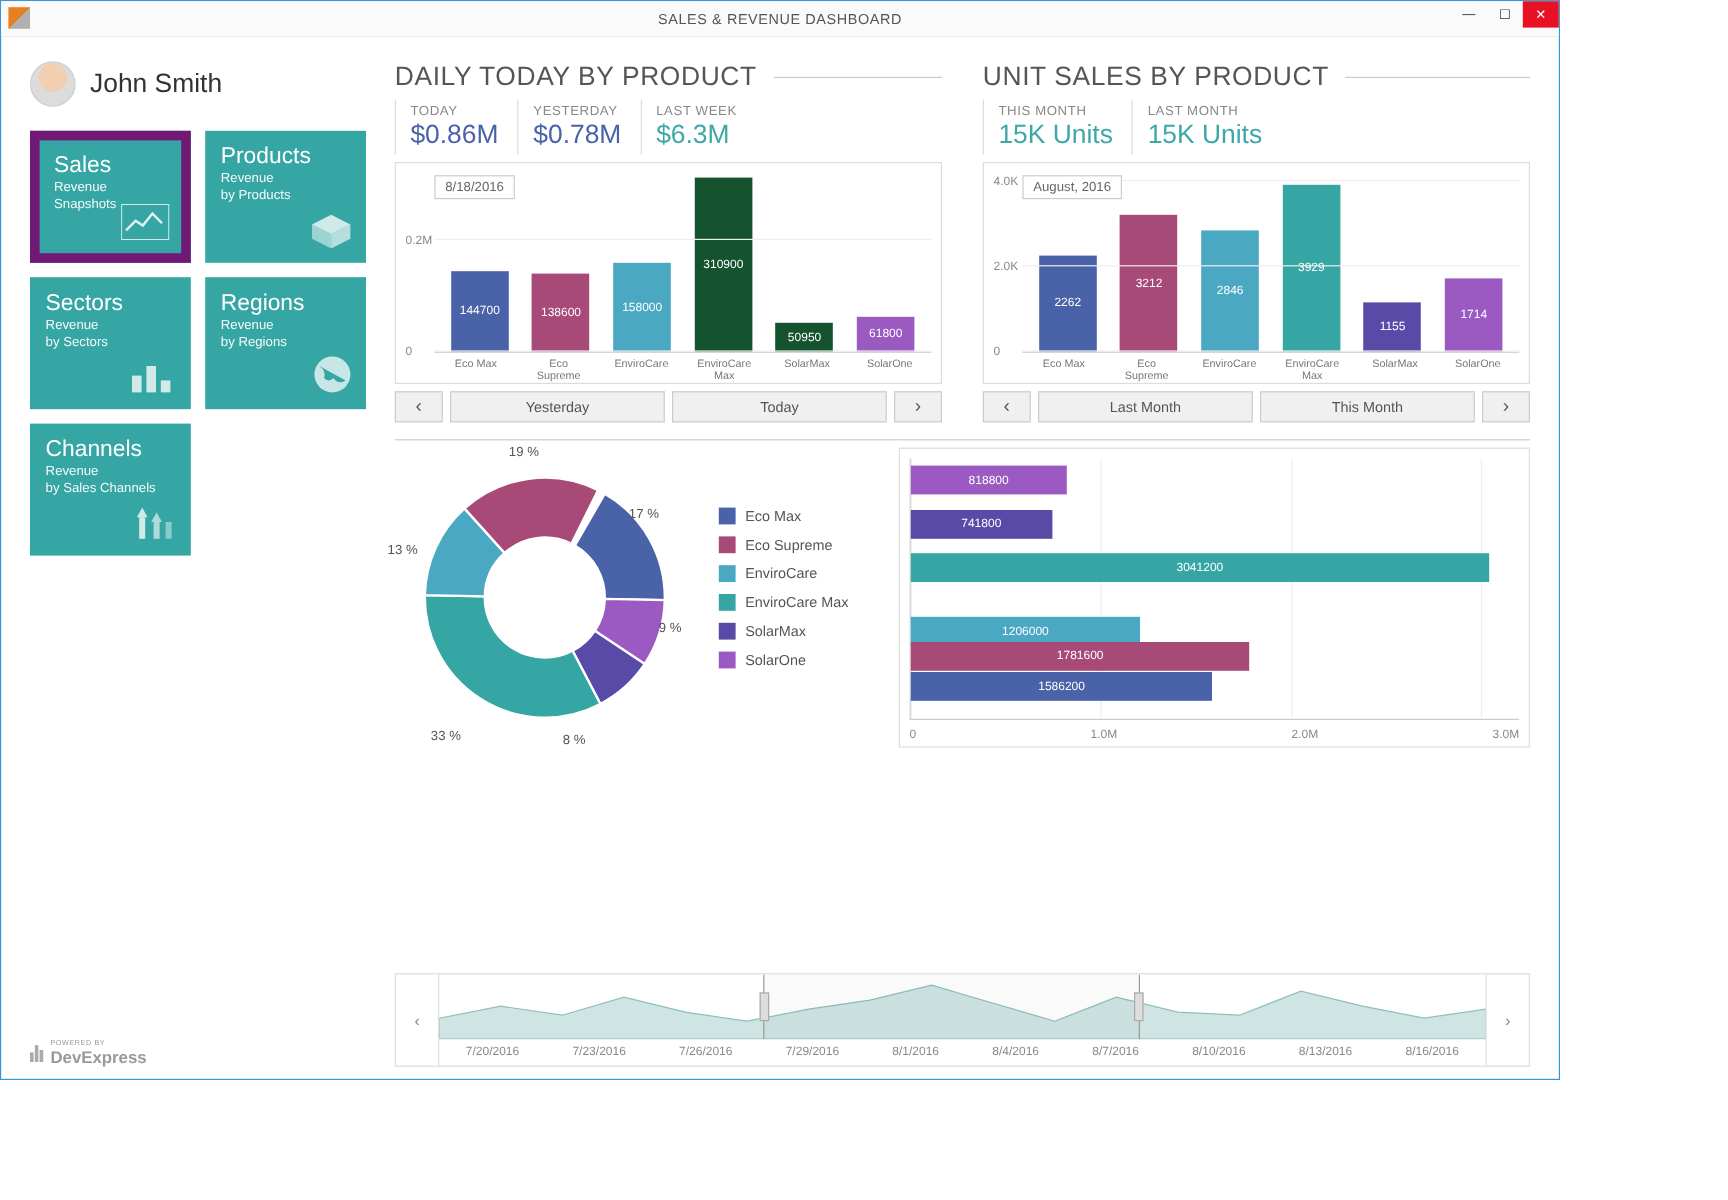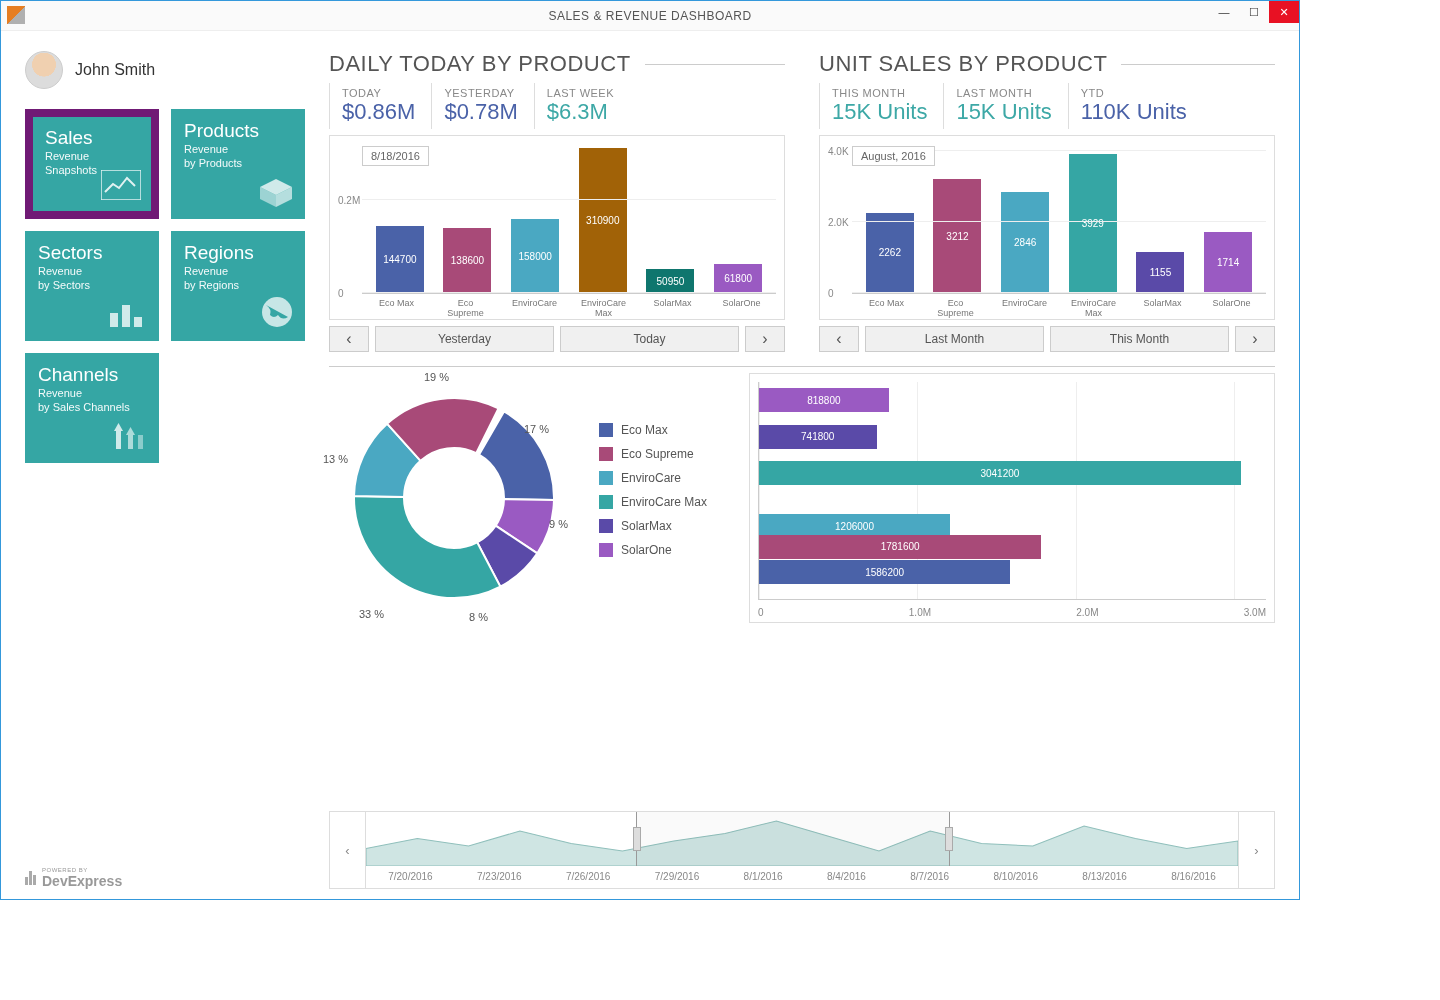--- a/index.html
+++ b/index.html
@@ -8,21 +8,21 @@
 .titlebar { height: 30px; background: #fafafa; display: flex; align-items: center; justify-content: center; position: relative; border-bottom: 1px solid #eee; }
 .titlebar .title { font-size: 12px; color: #555; letter-spacing: 0.5px; }
 .titlebar .app-icon { position: absolute; left: 6px; top: 5px; width: 18px; height: 18px; background: linear-gradient(135deg, #e67e22 50%, #b0b0b0 50%); }
 .win-controls { position: absolute; right: 0; top: 0; display: flex; }
 .win-btn { width: 30px; height: 22px; display: flex; align-items: center; justify-content: center; font-size: 11px; color: #333; }
 .win-btn.close { background: #e81123; color: #fff; }
 .content { flex: 1; padding: 20px 24px 10px 24px; display: flex; gap: 24px; overflow: hidden; }
 .sidebar { width: 280px; flex-shrink: 0; }
 .user-row { display: flex; align-items: center; gap: 12px; margin-bottom: 20px; }
 .avatar { width: 38px; height: 38px; border-radius: 50%; background: radial-gradient(circle at 50% 35%, #f0d0b0 0 40%, #dcdcdc 41% 100%); border: 1px solid #ccc; }
-.username { font-size: 16px; color: #333; font-weight: 300; }
+.username { font-size: 22px; color: #333; font-weight: 300; }
 .tiles { display: grid; grid-template-columns: 1fr 1fr; gap: 12px; }
 .tile { background: #35a6a4; color: #fff; height: 110px; padding: 10px 12px; position: relative; cursor: pointer; border: 1px solid transparent; }
 .tile.selected { border: 8px solid #701a75; }
 .tile .t-title { font-size: 19px; font-weight: 300; }
 .tile .t-sub { font-size: 11px; line-height: 1.3; opacity: 0.95; }
 .tile .t-icon { position: absolute; right: 10px; bottom: 8px; opacity: 0.85; }
 .tile.span2 { grid-column: 1; }
 .main { flex: 1; display: flex; flex-direction: column; gap: 8px; min-width: 0; }
 .panels-row { display: flex; gap: 34px; }
 .panel { flex: 1; min-width: 0; }
@@ -170,24 +170,24 @@
                 <div class="bar-g">
                   <div class="bar" style="height: 45.2188%; background: rgb(74, 98, 168);">144700</div>
                 </div>
                 <div class="bar-g">
                   <div class="bar" style="height: 43.3125%; background: rgb(168, 74, 120);">138600</div>
                 </div>
                 <div class="bar-g">
                   <div class="bar" style="height: 49.375%; background: rgb(74, 168, 194);">158000</div>
                 </div>
                 <div class="bar-g">
-                  <div class="bar" style="height: 97.1562%; background: #a16207;">310900</div>
-                </div>
-                <div class="bar-g">
-                  <div class="bar" style="height: 15.9219%; background: #0f766e;">50950</div>
+                  <div class="bar" style="height: 97.1562%; background: #14532d;">310900</div>
+                </div>
+                <div class="bar-g">
+                  <div class="bar" style="height: 15.9219%; background: #14532d;">50950</div>
                 </div>
                 <div class="bar-g">
                   <div class="bar" style="height: 19.3125%; background: rgb(154, 90, 194);">61800</div>
                 </div>
               </div>
             <div class="x-labels" id="daily-xlabels">
                 <span style="width: 48px; text-align: center;">Eco Max</span>
                 <span style="width: 48px; text-align: center;">Eco Supreme</span>
                 <span style="width: 48px; text-align: center;">EnviroCare</span>
                 <span style="width: 48px; text-align: center;">EnviroCare Max</span>
@@ -209,24 +209,20 @@
               <span class="line"></span>
           </div>
           <div class="metrics" id="unit-metrics">
               <div class="metric">
                 <div class="m-label">THIS MONTH</div>
                 <div class="m-value m-teal">15K Units</div>
               </div>
               <div class="metric">
                 <div class="m-label">LAST MONTH</div>
                 <div class="m-value m-teal">15K Units</div>
-              </div>
-              <div class="metric">
-                <div class="m-label">YTD</div>
-                <div class="m-value m-blue">110K Units</div>
               </div>
             </div>
           <div class="chart-box">
             <div class="date-tag">August, 2016</div>
             <div class="bars-area" id="unit-bars">
                 <div class="grid-h" style="bottom: 0%;"></div>
                 <div class="y-tick" style="bottom: calc(0% - 6px);">0</div>
                 <div class="grid-h" style="bottom: 47.619%;"></div>
                 <div class="y-tick" style="bottom: calc(47.619% - 6px);">2.0K</div>
                 <div class="grid-h" style="bottom: 95.2381%;"></div>

